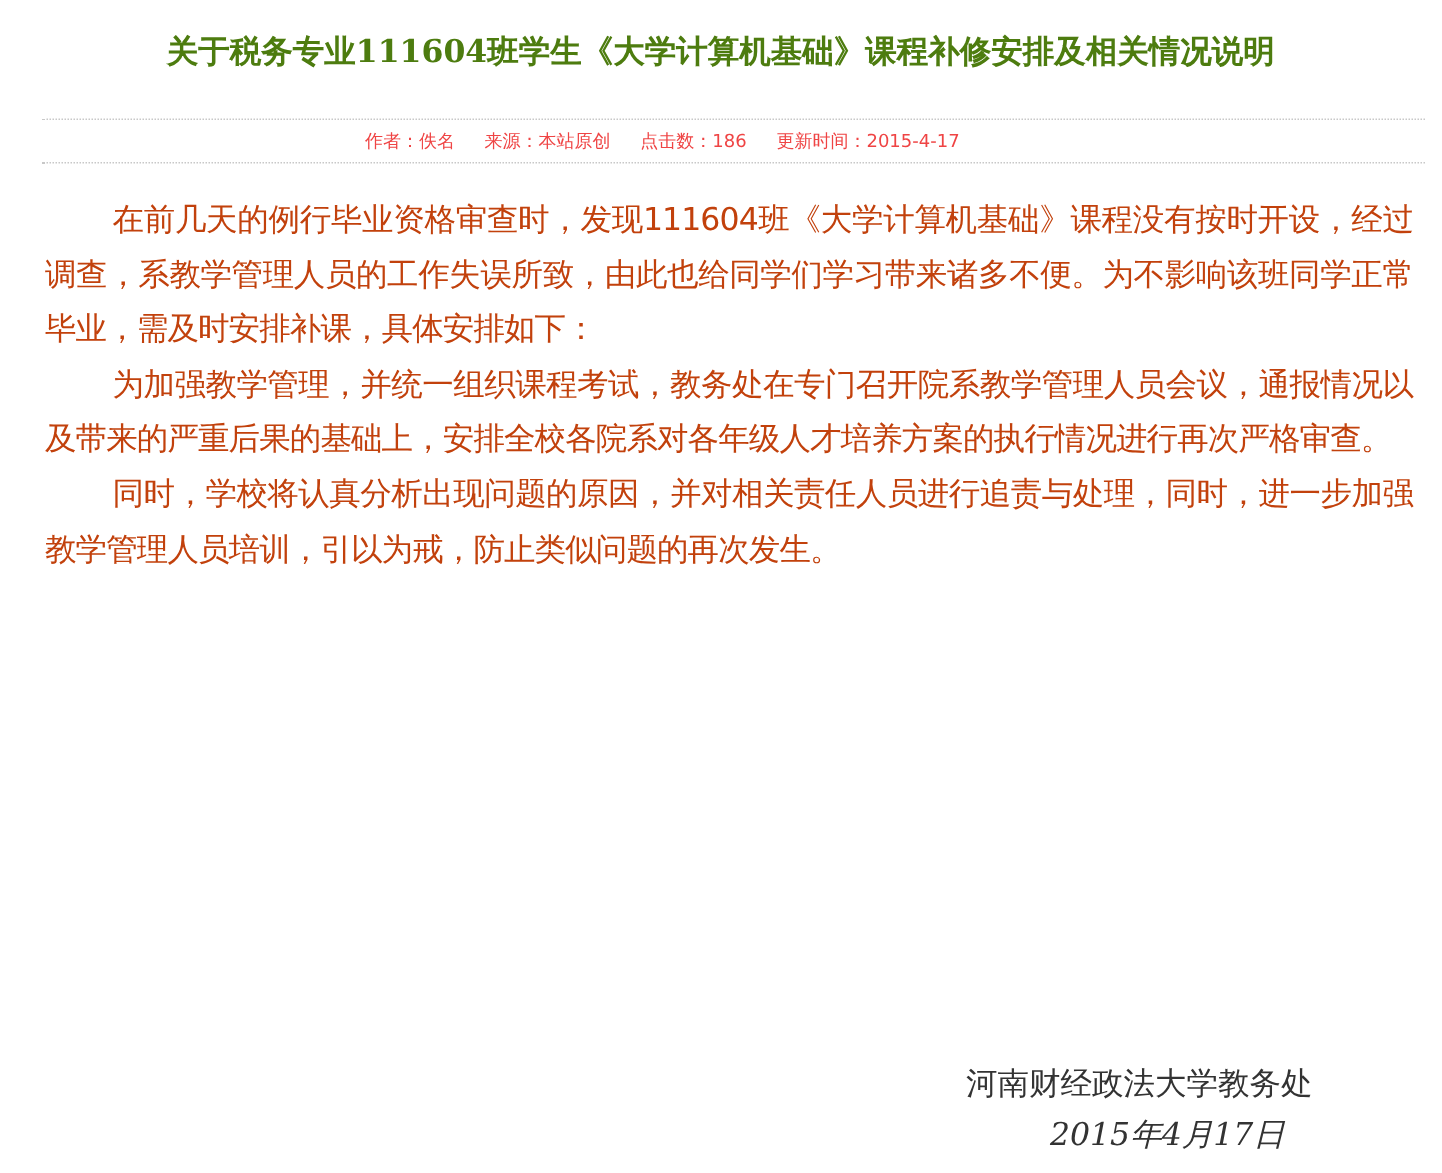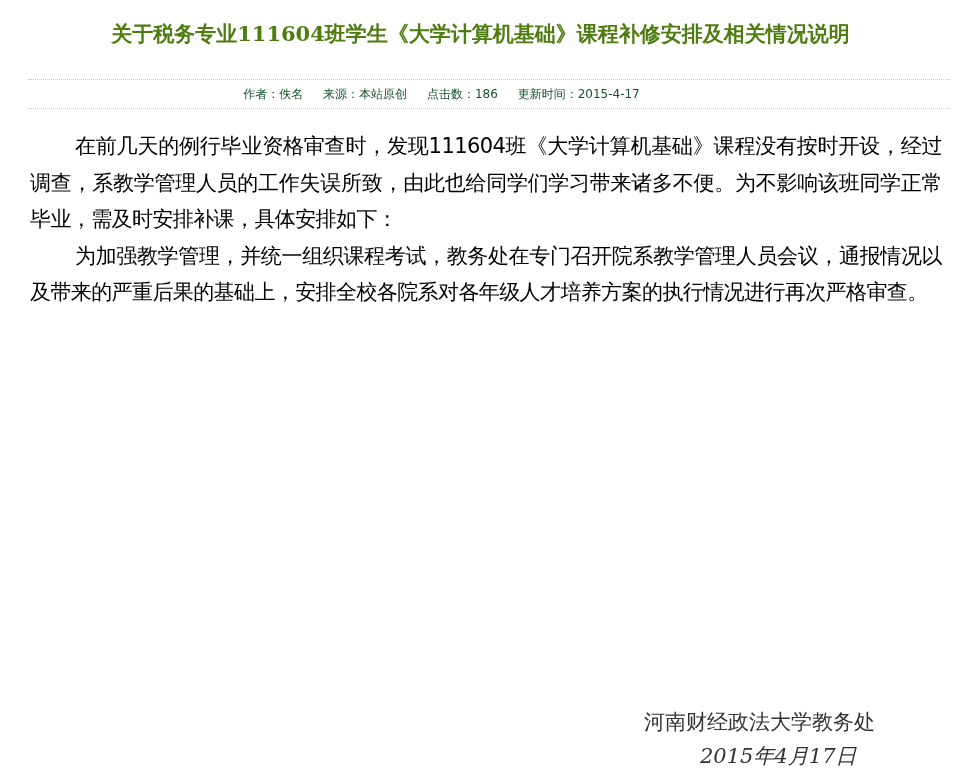--- a/index.html
+++ b/index.html
@@ -38,35 +38,35 @@
     .dotline.top { top: 79px; }
     .dotline.bottom { top: 108px; }
     .meta {
       position: absolute;
       left: 0;
       top: 85px;
       width: 883px;
       text-align: center;
       font-size: 12px;
       line-height: 18px;
-      color: #14532d;
+      color: #ef4444;
       font-family: "DejaVu Sans", "Liberation Sans", sans-serif;
     }
     .meta .item {
       display: inline-block;
       margin: 0 8px;
     }
     .content {
       position: absolute;
       left: 30px;
       top: 128px;
       width: 912px;
       font-size: 21px;
       line-height: 36.6px;
-      color: #000000;
+      color: #c2410c;
       font-family: "DejaVu Sans", "Liberation Sans", sans-serif;
       letter-spacing: -0.6px;
     }
     .content p {
       margin: 0;
       text-indent: 45px;
       text-align: justify;
     }
     .signature {
       position: absolute;
@@ -104,18 +104,19 @@
   <span class="item"><span>来源：</span><span>本站原创</span></span>
   <span class="item"><span>点击数：</span><span>186</span></span>
   <span class="item"><span>更新时间：</span><span>2015-4-17</span></span>
 </div>
 
 <div class="dotline bottom"></div>
 
 <div class="content">
   <p>在前几天的例行毕业资格审查时，发现111604班《大学计算机基础》课程没有按时开设，经过调查，系教学管理人员的工作失误所致，由此也给同学们学习带来诸多不便。为不影响该班同学正常毕业，需及时安排补课，具体安排如下：</p>
   <p>为加强教学管理，并统一组织课程考试，教务处在专门召开院系教学管理人员会议，通报情况以及带来的严重后果的基础上，安排全校各院系对各年级人才培养方案的执行情况进行再次严格审查。</p>
+  <p>同时，学校将认真分析出现问题的原因，并对相关责任人员进行追责与处理，同时，进一步加强教学管理人员培训，引以为戒，防止类似问题的再次发生。</p>
 </div>
 
 <div class="signature">
   <div class="org">河南财经政法大学教务处</div>
   <div class="date">2015年4月17日</div>
 </div>
 
 </body></html>

